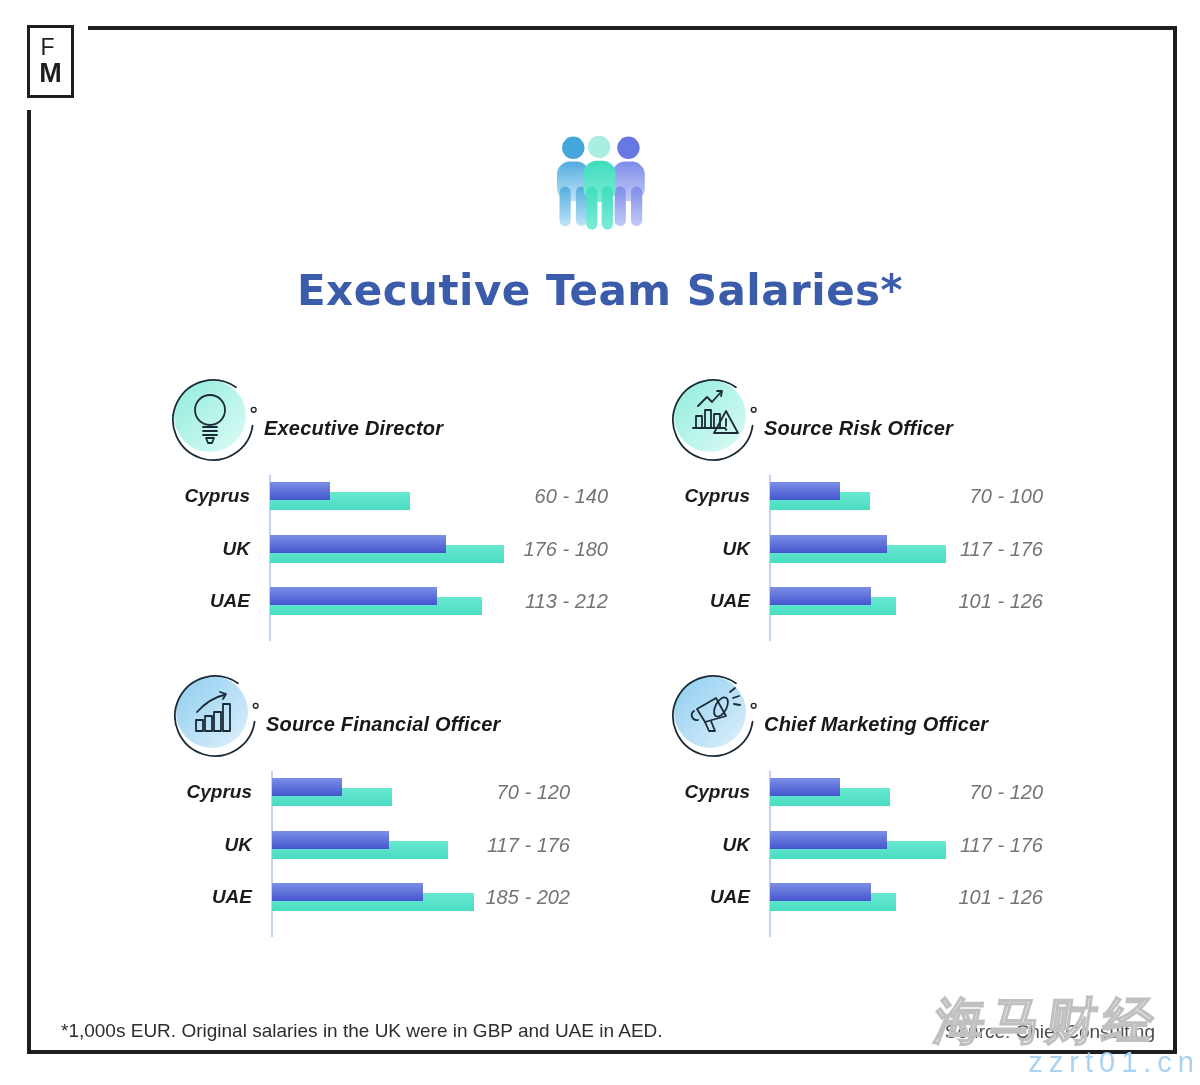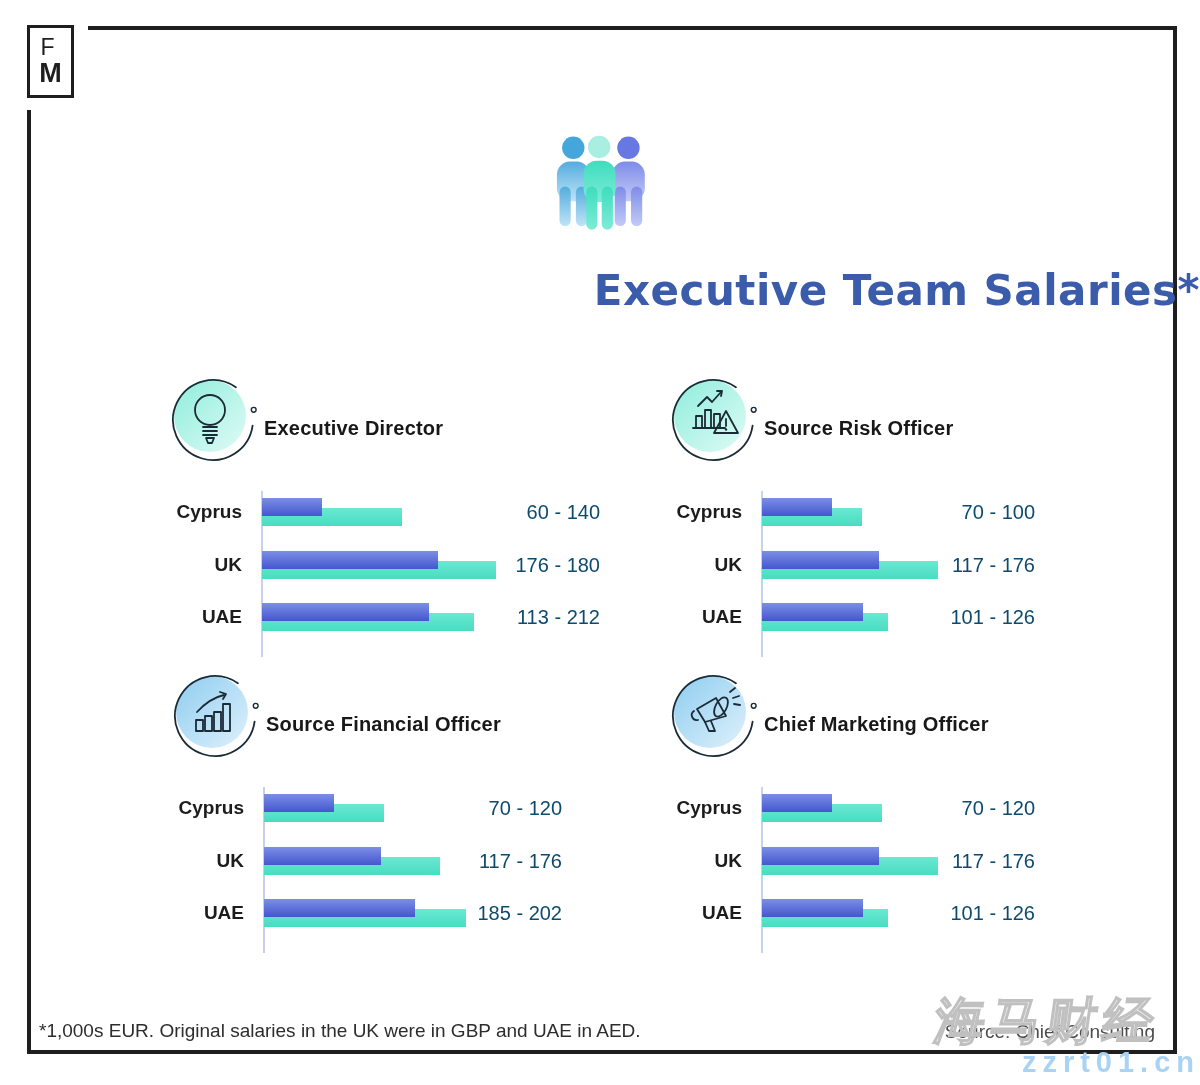--- a/index.html
+++ b/index.html
@@ -19,74 +19,74 @@
     position:absolute; left:27px; top:25px; width:47px; height:73px;
     border:3px solid #1e1e1e; background:#fff;
     display:flex; flex-direction:column; align-items:center; justify-content:center;
     color:#1e1e1e; line-height:1;
   }
   .logo .l1 { font-size:23px; font-weight:500; margin-bottom:1px; margin-left:-6px;}
   .logo .l2 { font-size:27px; font-weight:800; }
   
   .team-icon { position:absolute; left:544px; top:124px; }
   .main-title {
-    position:absolute; left:0; top:266px; width:1200px; text-align:right;
+    position:absolute; left:0; top:266px; width:1200px; text-align:center;
     font-family:"DejaVu Sans", sans-serif;
     font-size:42px; font-weight:800; color:#3a5cab; letter-spacing:0.5px;
   }
   
-  .section { position:absolute; width:480px; height:290px; }
+  .section { position:absolute; width:480px; height:290px;font-style:italic; }
   .sec-0 { left:170px; top:376px; }
   .sec-1 { left:670px; top:376px; }
   .sec-2 { left:172px; top:672px; }
   .sec-3 { left:670px; top:672px; }
   .sec-icon { position:absolute; left:0; top:0; }
   .sec-title {
     position:absolute; left:94px; top:41px;
     font-size:20px; font-weight:600; color:#181818; letter-spacing:0.2px;
   }
-  .chart { position:absolute; left:0; top:106px; width:480px;margin-top:16px; }
+  .chart { position:absolute; left:8px; top:106px; width:480px; }
   .axis-line { position:absolute; left:91px; top:-7px; width:2px; height:166px; background:#c7d2ec; }
   .chart-row { position:relative; height:52.5px; }
   .row-label {
     position:absolute; left:0; top:0; width:72px; text-align:right;
     font-size:19px; font-weight:600; color:#1c1c1c; line-height:28px;
   }
   .bars { position:absolute; left:92px; top:0; width:380px; height:28px; }
   .bar { position:absolute; left:0; }
   .bar-max { top:10px; height:18px; background:linear-gradient(180deg,#69e9d2 0%,#49dcc1 100%); z-index:1; }
   .bar-min { top:0;    height:18px; background:linear-gradient(180deg,#7b8fe6 0%,#4556ce 100%); z-index:2; }
   .row-value {
     position:absolute; top:0; width:150px; text-align:right;
-    font-size:20px; font-weight:500; color:#0c4a6e; line-height:28px; z-index:3;
+    font-size:20px; font-weight:500; color:#737373; line-height:28px; z-index:3;
   }
   .sec-0 .row-value { left:280px; }
   .sec-1 .row-value { left:215px; }
   .sec-2 .row-value { left:240px; }
   .sec-3 .row-value { left:215px; }
   
   .footnote {
-    position:absolute; left:39px; top:1020px;
+    position:absolute; left:61px; top:1020px;
     font-size:19px; color:#2d2d2d; font-weight:400;
   }
   .source {
     position:absolute; left:755px; top:1021px; width:400px; text-align:right;
     font-size:19px; color:#4c4c4c;
   }
   
   .wm-cjk {
     position:absolute; left:935px; top:988px; width:265px;
     font-size:50px; font-weight:800; letter-spacing:6px; white-space:nowrap;
     color:rgba(255,255,255,0.1);
     -webkit-text-stroke:1.5px #c0c0c0;
     transform:skewX(-8deg); z-index:5;
   }
   .wm-url {
     position:absolute; left:955px; top:1046px; width:245px; text-align:right;
-    font-size:29px; font-weight:700; letter-spacing:6px; white-space:nowrap;
+    font-size:29px; font-weight:400; letter-spacing:6px; white-space:nowrap;
     color:#a9d3f4; z-index:5;
   }
   
   .ln { fill:none; stroke:#1b2b36; stroke-width:1.8; stroke-linecap:round; stroke-linejoin:round; }
 </style>
 </head>
 <body>
 
 <div class="canvas">
 

